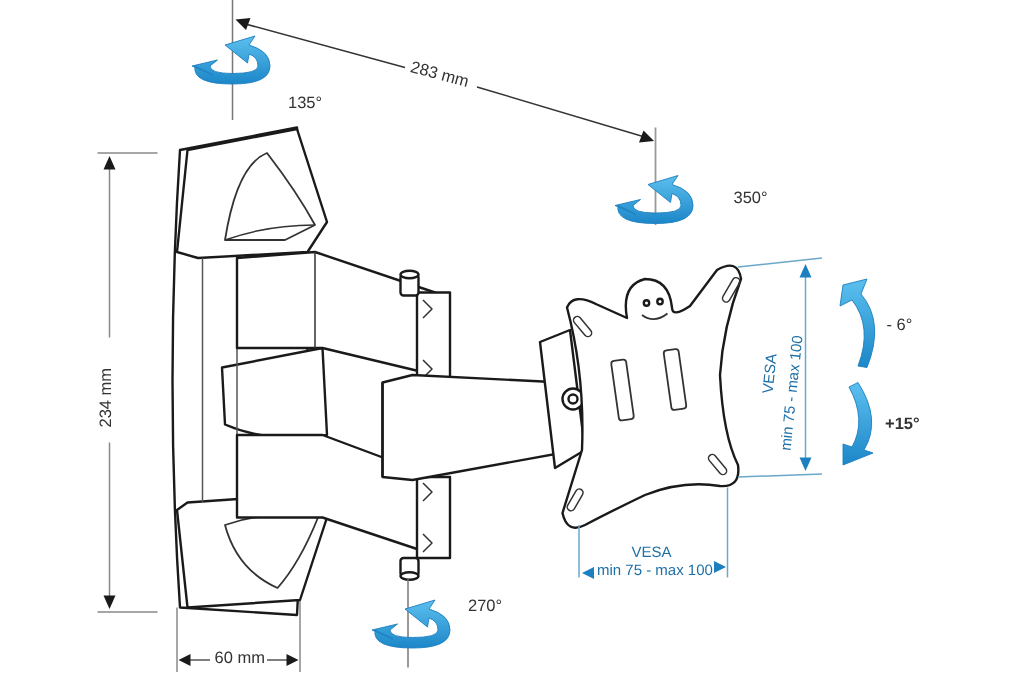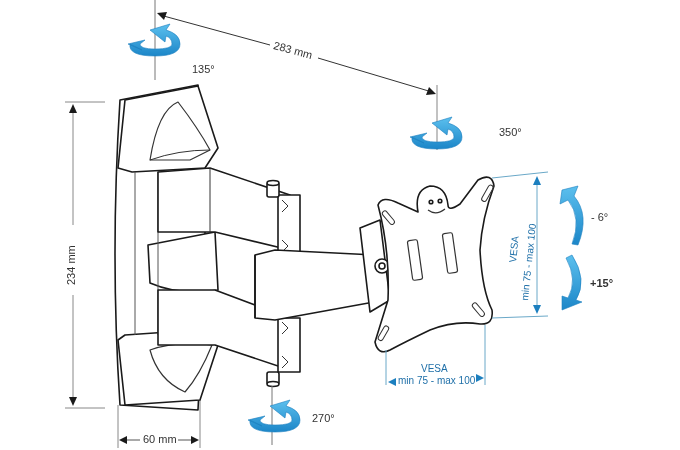--- a/index.html
+++ b/index.html
@@ -141,24 +141,24 @@
     <path d="M562,190 L578,186 L574,196 Q590,215 578,245 L572,244 Q582,218 568,200 L560,204 Z" fill="url(#bg1)" stroke="#1c7fbf" stroke-width="0.6"></path>
   </g>
   <g>
     <path d="M572,255 Q588,280 576,300 L582,302 L562,310 L562,296 L568,298 Q578,280 566,258 Z" fill="url(#bg1)" stroke="#1c7fbf" stroke-width="0.6"></path>
   </g>
 </svg>
 
   
   <span class="lbl" style="left:192px;top:40px;margin-top:24px;">135°</span>
   <span class="lbl" style="left:273px;top:45px;transform:rotate(15deg);">283 mm</span>
-  <span class="lbl" style="left:499px;top:127px;">350°</span>
+  <span class="lbl" style="left:489px;top:127px;">350°</span>
   <span class="lbl" style="left:66px;top:285px;transform:rotate(-90deg);transform-origin:left top;">234 mm</span>
   <span class="lbl" style="left:143px;top:434px;">60 mm</span>
-  <span class="lbl" style="left:312px;top:413px;text-align:right;">270°</span>
+  <span class="lbl" style="left:312px;top:399px;text-align:right;">270°</span>
   <span class="lbl" style="left:591px;top:212px;">- 6°</span>
   <span class="lbl" style="left:590px;top:278px;font-weight:bold;">+15°</span>
 
   <span class="lbl blue" style="left:508px;top:262px;transform:rotate(-84deg);transform-origin:left top;font-size:10px;">VESA</span>
   <span class="lbl blue" style="left:520px;top:300px;transform:rotate(-84deg);transform-origin:left top;font-size:10px;">min 75 - max 100</span>
   <span class="lbl blue" style="left:421px;top:364px;font-size:10px;">VESA</span>
   <span class="lbl blue" style="left:398px;top:376px;font-size:10px;">min 75 - max 100</span>
 </div>
 
 </body></html>

